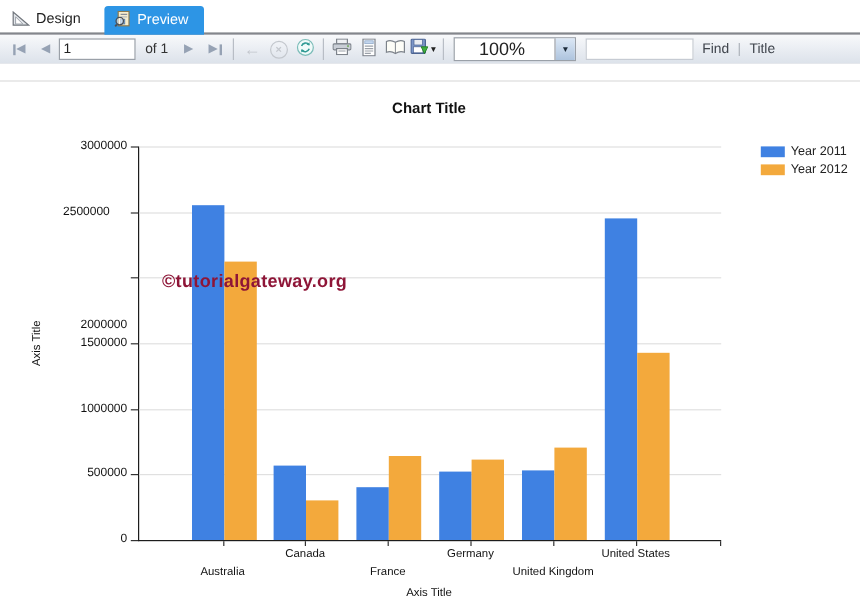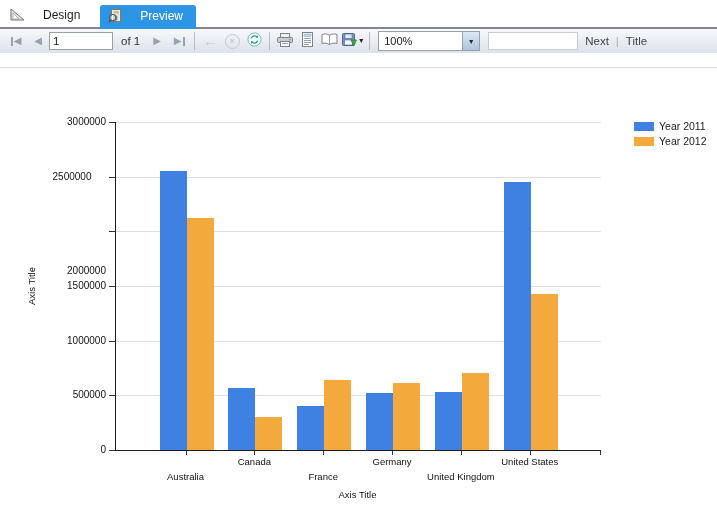--- a/index.html
+++ b/index.html
@@ -6,21 +6,21 @@
   body{
     width:717px;height:509px;position:relative;overflow:hidden;
     background:#fff;font-family:"Liberation Sans","DejaVu Sans",sans-serif;
     -webkit-font-smoothing:antialiased;
   }
   
   .tabbar{
     position:absolute;top:0;left:0;right:0;height:27px;background:#fff;
     border-bottom:2px solid #83868c;display:flex;align-items:flex-end;
   }
-  .tab{display:flex;gap:18px;font-size:12px;color:#1e1e1e;cursor:default;}
+  .tab{display:flex;align-items:center;gap:5px;font-size:12px;color:#1e1e1e;cursor:default;}
   .tab.design{margin-left:6px;padding:3px 10px 5px 4px;}
   .tab.preview{
     margin-left:10px;padding:4px 13px 6px 8px;background:#2d95e5;color:#fff;
     border-radius:3px 3px 0 0;position:relative;z-index:2;margin-bottom:-2px;
   }
   .tab .icon{display:inline-flex;line-height:0;}
   
   .toolbar{
     position:absolute;top:29px;left:0;right:0;height:24px;
     background:linear-gradient(#f8f9fb,#e7ebf1 60%,#dce2ea);
@@ -36,21 +36,21 @@
         font-family:"Liberation Sans",sans-serif;color:#222;}
   .of-label{margin:0 6px 0 8px;white-space:nowrap;}
   .sep{width:1px;height:18px;background:#b8bdc5;margin:0 4px;}
   .back-glyph{font-size:14px;font-weight:bold;color:#c3c7cd;}
   .stop-circle{width:13px;height:13px;border:1.5px solid #c3c7cd;border-radius:50%;
         display:inline-flex;align-items:center;justify-content:center;
         font-size:9px;font-weight:bold;color:#c3c7cd;line-height:1;}
   .caret{font-size:8px;color:#222;margin-left:2px;}
   .zoom-combo{display:inline-flex;align-items:center;height:18px;background:#fff;
         border:1px solid #9aa0a8;width:100px;margin-left:4px;}
-  .zoom-value{flex:1;padding:0 5px;font-size:11px;color:#222;}
+  .zoom-value{flex:1;padding:0 20px;font-size:15px;color:#222;}
   .zoom-drop{width:16px;height:100%;background:linear-gradient(#dbe7f5,#aec4de);
         border-left:1px solid #9aa0a8;display:flex;align-items:center;justify-content:center;
         font-size:7px;color:#1c2b3a;}
   .search-input{width:82px;height:16px;border:1px solid #c6cbd3;margin-left:8px;
         font-family:"Liberation Sans",sans-serif;font-size:11.5px;padding:0 3px;}
   .link{color:#3f444c;margin:0 7px;white-space:nowrap;}
   .link-sep{color:#aab0b8;}
   
   .report{position:absolute;top:53px;left:0;right:0;bottom:0;background:#fff;}
   .hairline{position:absolute;top:14px;left:0;right:0;height:1px;background:#dcdcdc;}
@@ -194,28 +194,29 @@
 
     <span class="zoom-combo">
       <span class="zoom-value">100%</span>
       <span class="zoom-drop">
           <span>▼</span>
         </span>
     </span>
 
     <input class="search-input" style="">
 
-    <span class="link">Next</span>
+    <span class="link">Find</span>
     <span class="link-sep">|</span>
     <span class="link">Title</span>
   </div>
 
   <div class="report">
     <div class="hairline"></div>
     <div class="chart-region">
+      <div class="chart-title">Chart Title</div>
       <div class="y-axis-title">Axis Title</div>
       <div class="plot">
           <div class="gridline" style="top: 273.333px;"></div>
           <div class="gridline" style="top: 218.667px;"></div>
           <div class="gridline" style="top: 164px;"></div>
           <div class="gridline" style="top: 109.333px;"></div>
           <div class="gridline" style="top: 54.6667px;"></div>
           <div class="gridline" style="top: 0px;"></div>
           <div class="bar" style="left: 43.5px; width: 27px; top: 49.2px; height: 278.8px; background: rgb(63, 129, 226);"></div>
           <div class="bar" style="left: 70.5px; width: 27px; top: 96.2133px; height: 231.787px; background: rgb(243, 169, 60);"></div>
@@ -233,20 +234,21 @@
       <div class="legend">
           <div class="legend-row">
             <div class="swatch" style="background: rgb(63, 129, 226);"></div>
             <div class="legend-label">Year 2011</div>
           </div>
           <div class="legend-row">
             <div class="swatch" style="background: rgb(243, 169, 60);"></div>
             <div class="legend-label">Year 2012</div>
           </div>
         </div>
+      <div class="watermark">©tutorialgateway.org</div>
       <div class="x-axis-title">Axis Title</div>
     <div class="ytick" style="top: 397px;"></div>
         <div class="ylabel" style="top: 391px;">0</div>
         <div class="ytick" style="top: 342.333px;"></div>
         <div class="ylabel" style="top: 336.333px;">500000</div>
         <div class="ytick" style="top: 287.667px;"></div>
         <div class="ylabel" style="top: 281.667px;">1000000</div>
         <div class="ytick" style="top: 233px;"></div>
         <div class="ylabel" style="top: 227px;">1500000</div>
         <div class="ytick" style="top: 178.333px;"></div>

